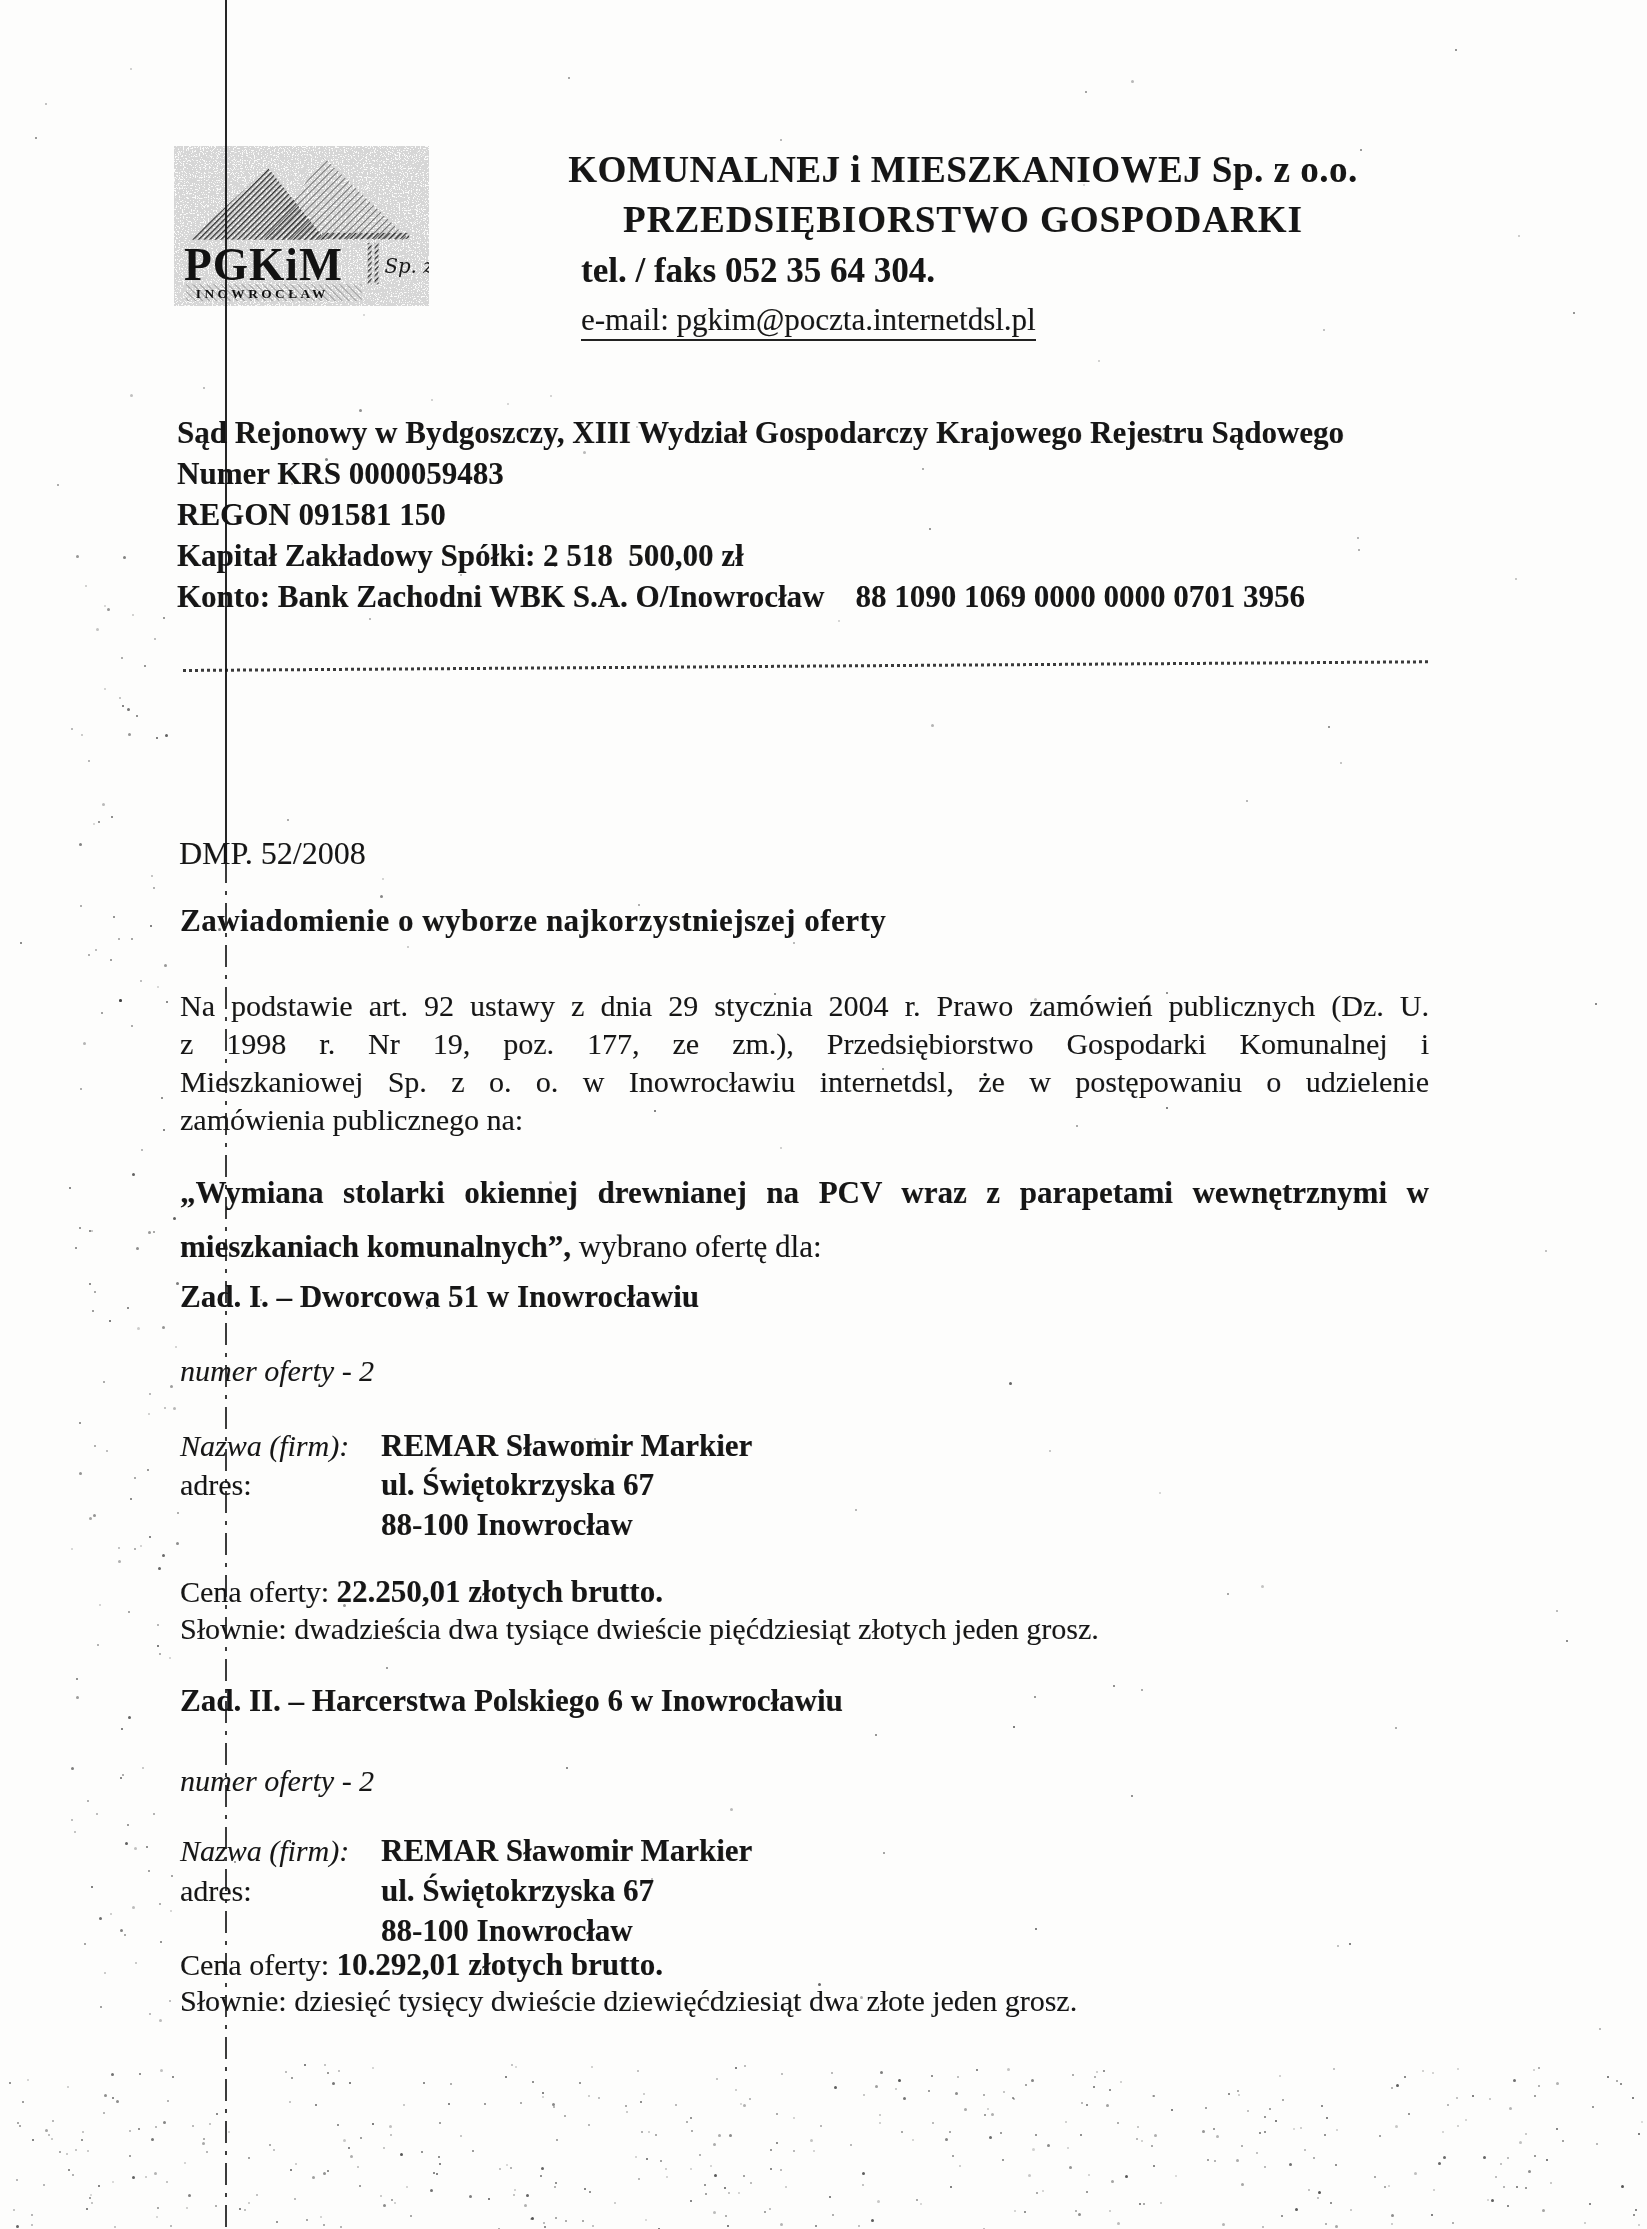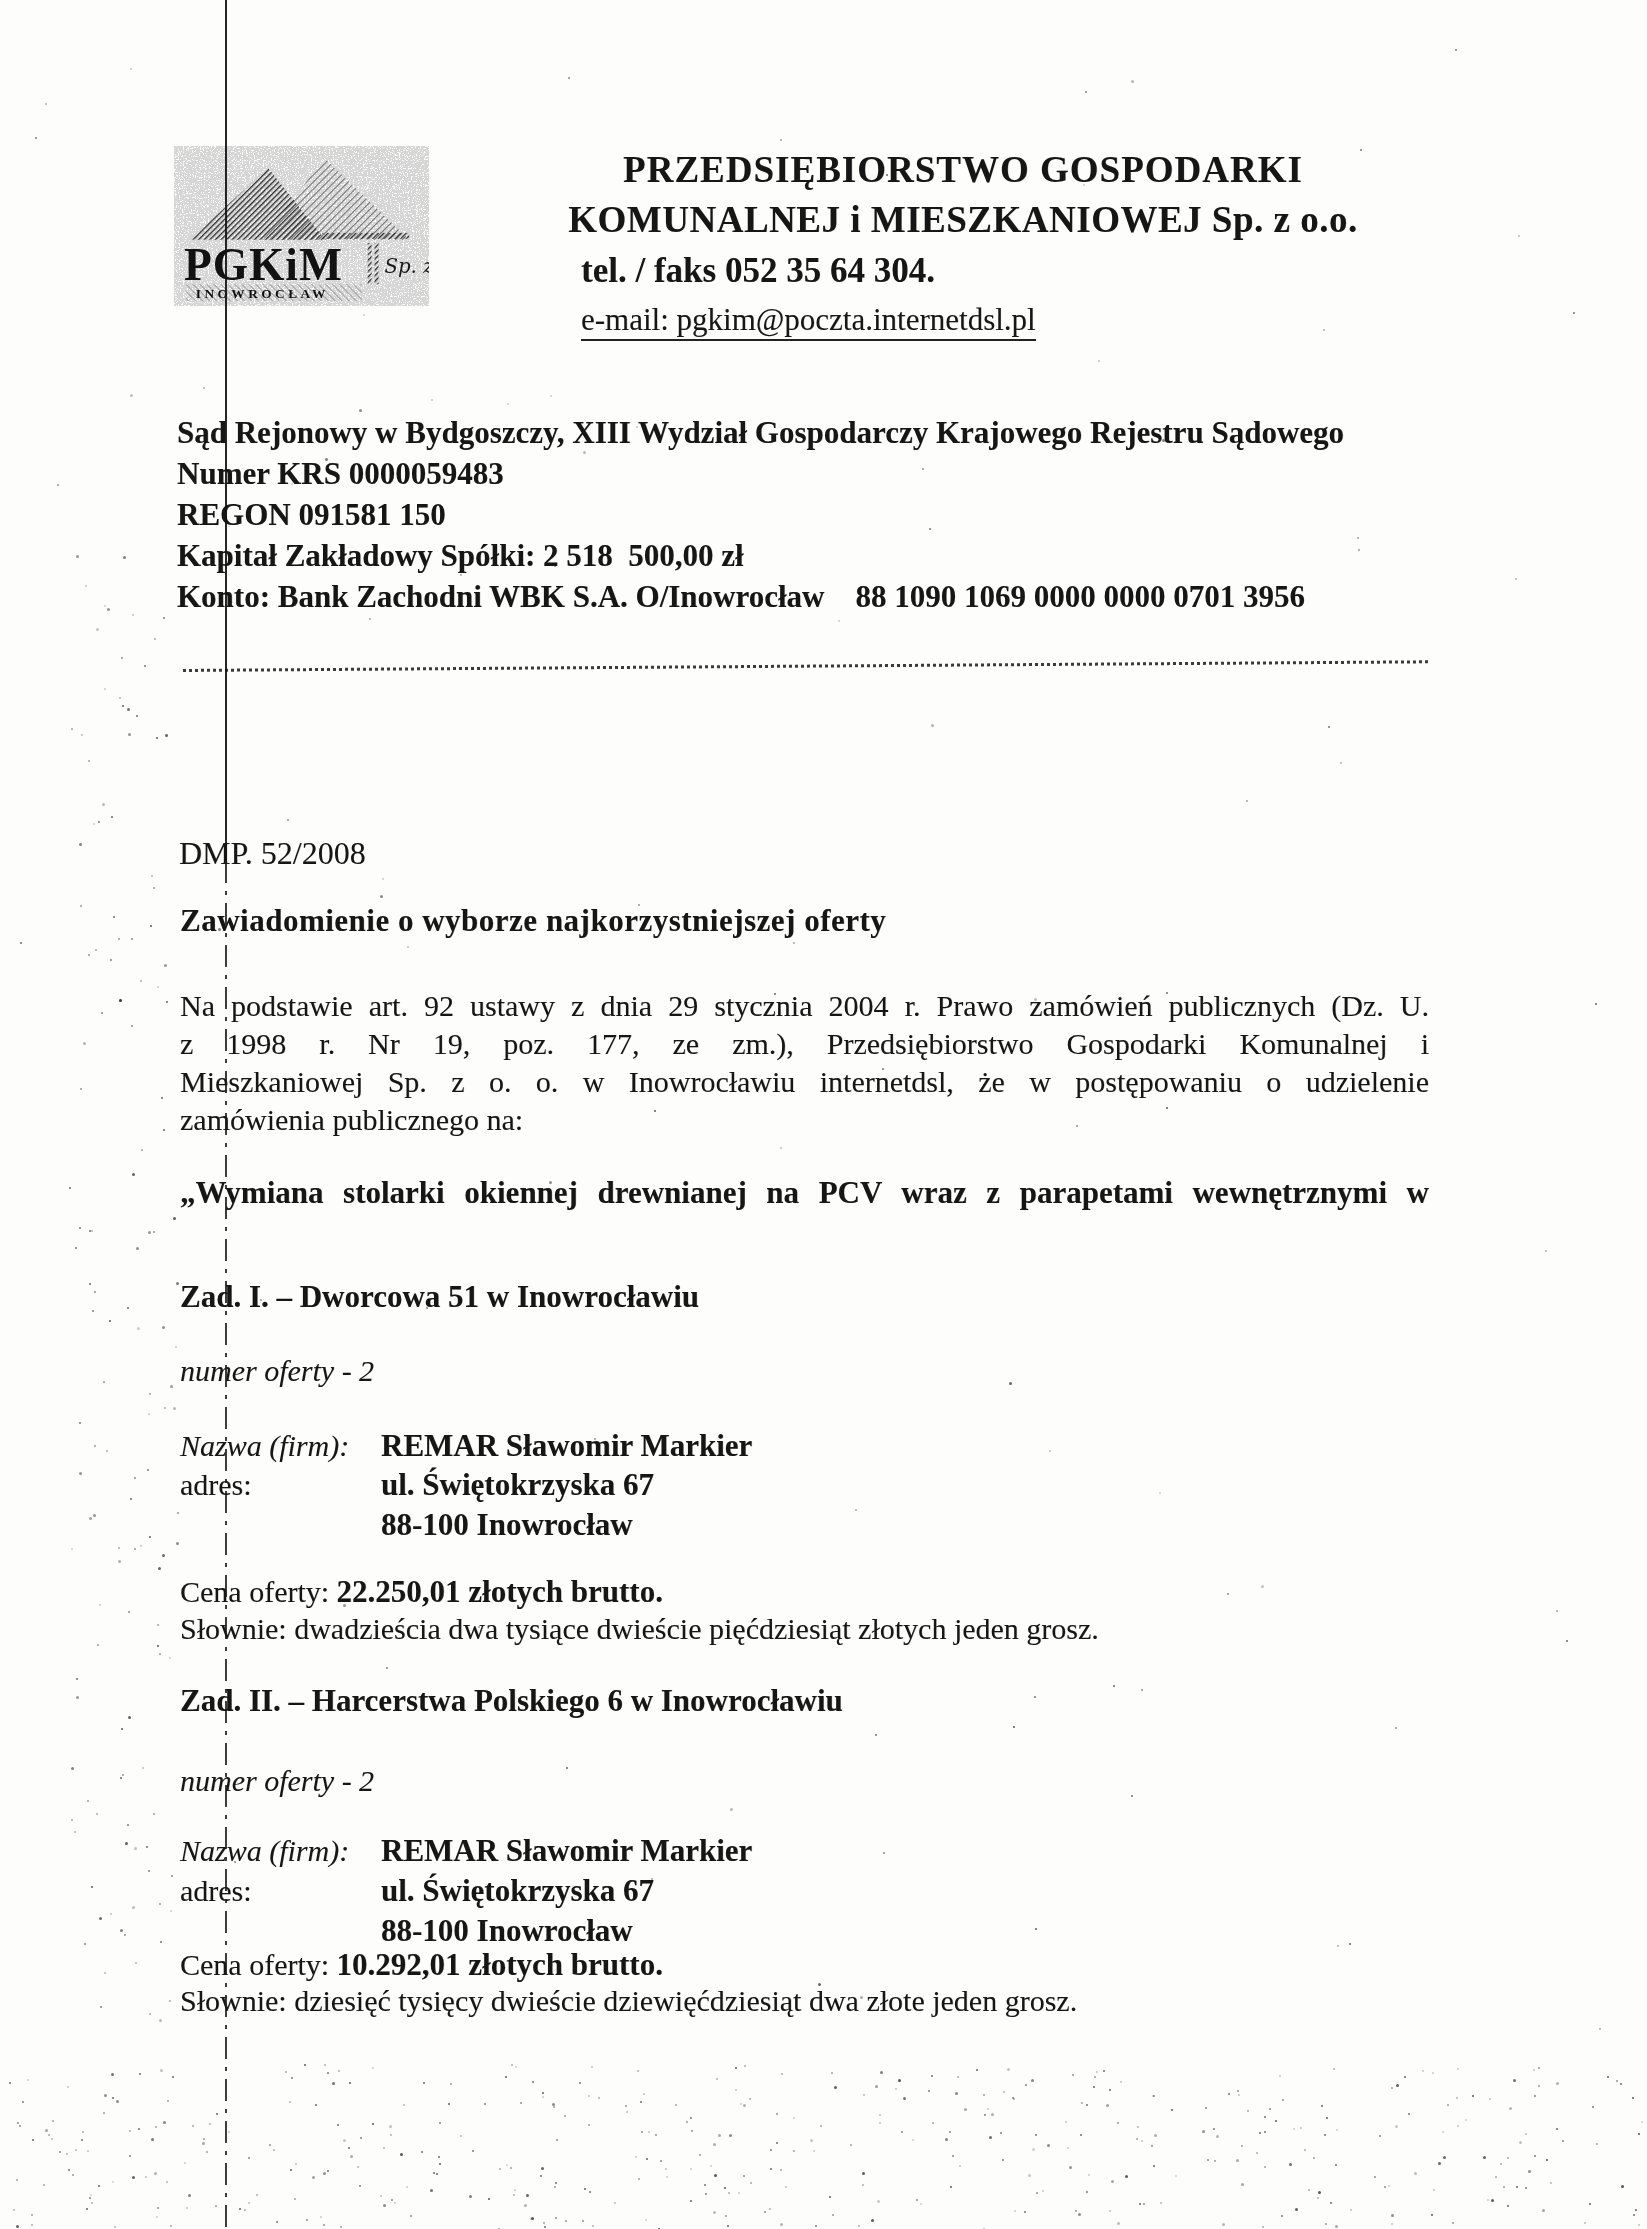--- a/index.html
+++ b/index.html
@@ -93,22 +93,22 @@
       <text x="10" y="136" font-family="Liberation Serif, DejaVu Serif, serif" font-weight="bold" font-size="46" letter-spacing="1" fill="#121212" data-bind="logo.abbr">PGKiM</text>
       <rect x="196" y="98" width="4" height="42" fill="url(#hatchD)"></rect>
       <rect x="203" y="98" width="4" height="42" fill="url(#hatchD)"></rect>
       <text x="213" y="129" font-family="DejaVu Serif, Liberation Serif, serif" font-style="italic" font-size="20" fill="#1a1a1a" data-bind="logo.suffix">Sp. z o.o.</text>
       <rect x="12" y="140" width="178" height="17" fill="url(#hatchB)"></rect>
       <text x="22" y="154" font-family="Liberation Serif, DejaVu Serif, serif" font-weight="bold" font-size="13.5" letter-spacing="3.5" fill="#101010" data-bind="logo.city">INOWROCŁAW</text>
     </svg>
   </div>
 
   <div class="head txt">
+    <div class="c h2" data-bind="header.line2">KOMUNALNEJ i MIESZKANIOWEJ Sp. z o.o.</div>
     <div class="c h1" data-bind="header.line1">PRZEDSIĘBIORSTWO GOSPODARKI</div>
-    <div class="c h2" data-bind="header.line2">KOMUNALNEJ i MIESZKANIOWEJ Sp. z o.o.</div>
     <div class="phone" data-bind="header.phone">tel. / faks 052 35 64 304.</div>
     <div class="email"><span data-bind="header.email">e-mail: pgkim@poczta.internetdsl.pl</span></div>
   </div>
 
   <div class="registry txt">
     <div data-bind="registry.court">Sąd Rejonowy w Bydgoszczy, XIII Wydział Gospodarczy Krajowego Rejestru Sądowego</div>
     <div data-bind="registry.krs">Numer KRS 0000059483</div>
     <div data-bind="registry.regon">REGON 091581 150</div>
     <div data-bind="registry.capital">Kapitał Zakładowy Spółki: 2 518  500,00 zł</div>
     <div data-bind="registry.account">Konto: Bank Zachodni WBK S.A. O/Inowrocław    88 1090 1069 0000 0000 0701 3956</div>
@@ -123,20 +123,21 @@
 
   <div class="intro txt">
     <div class="jline" data-bind="intro_lines.0">Na podstawie art. 92 ustawy z dnia 29 stycznia 2004 r. Prawo zamówień publicznych (Dz. U.</div>
     <div class="jline" data-bind="intro_lines.1">z 1998 r. Nr 19, poz. 177, ze zm.), Przedsiębiorstwo Gospodarki Komunalnej i</div>
     <div class="jline" data-bind="intro_lines.2">Mieszkaniowej Sp. z o. o. w Inowrocławiu internetdsl, że w postępowaniu o udzielenie</div>
     <div data-bind="intro_lines.3">zamówienia publicznego na:</div>
   </div>
 
   <div class="subject txt">
     <div class="jline" data-bind="subject.line1">„Wymiana stolarki okiennej drewnianej na PCV wraz z parapetami wewnętrznymi w</div>
+    <div><span data-bind="subject.line2_bold">mieszkaniach komunalnych”,</span><span class="rest" data-bind="subject.line2_rest"> wybrano ofertę dla:</span></div>
   </div>
 
   <div class="task task-1 txt">
     <div class="row t-head" style="top:0" data-bind="tasks.0.heading">Zad. I. – Dworcowa 51 w Inowrocławiu</div>
     <div class="row t-offer" style="top:75px" data-bind="tasks.0.offer_no">numer oferty - 2</div>
     <div class="row" style="top:149px"><span class="lab it" data-bind="tasks.0.name_label">Nazwa (firm):</span><span class="val" data-bind="tasks.0.name">REMAR Sławomir Markier</span></div>
     <div class="row" style="top:188px"><span class="lab" data-bind="tasks.0.addr_label">adres:</span><span class="val" data-bind="tasks.0.addr_street">ul. Świętokrzyska 67</span></div>
     <div class="row" style="top:228px"><span class="lab"></span><span class="val" data-bind="tasks.0.addr_city">88-100 Inowrocław</span></div>
     <div class="row price" style="top:295px"><span data-bind="tasks.0.price_label">Cena oferty: </span><b data-bind="tasks.0.price">22.250,01 złotych brutto.</b></div>
     <div class="row" style="top:333px" data-bind="tasks.0.price_words">Słownie: dwadzieścia dwa tysiące dwieście pięćdziesiąt złotych jeden grosz.</div>

